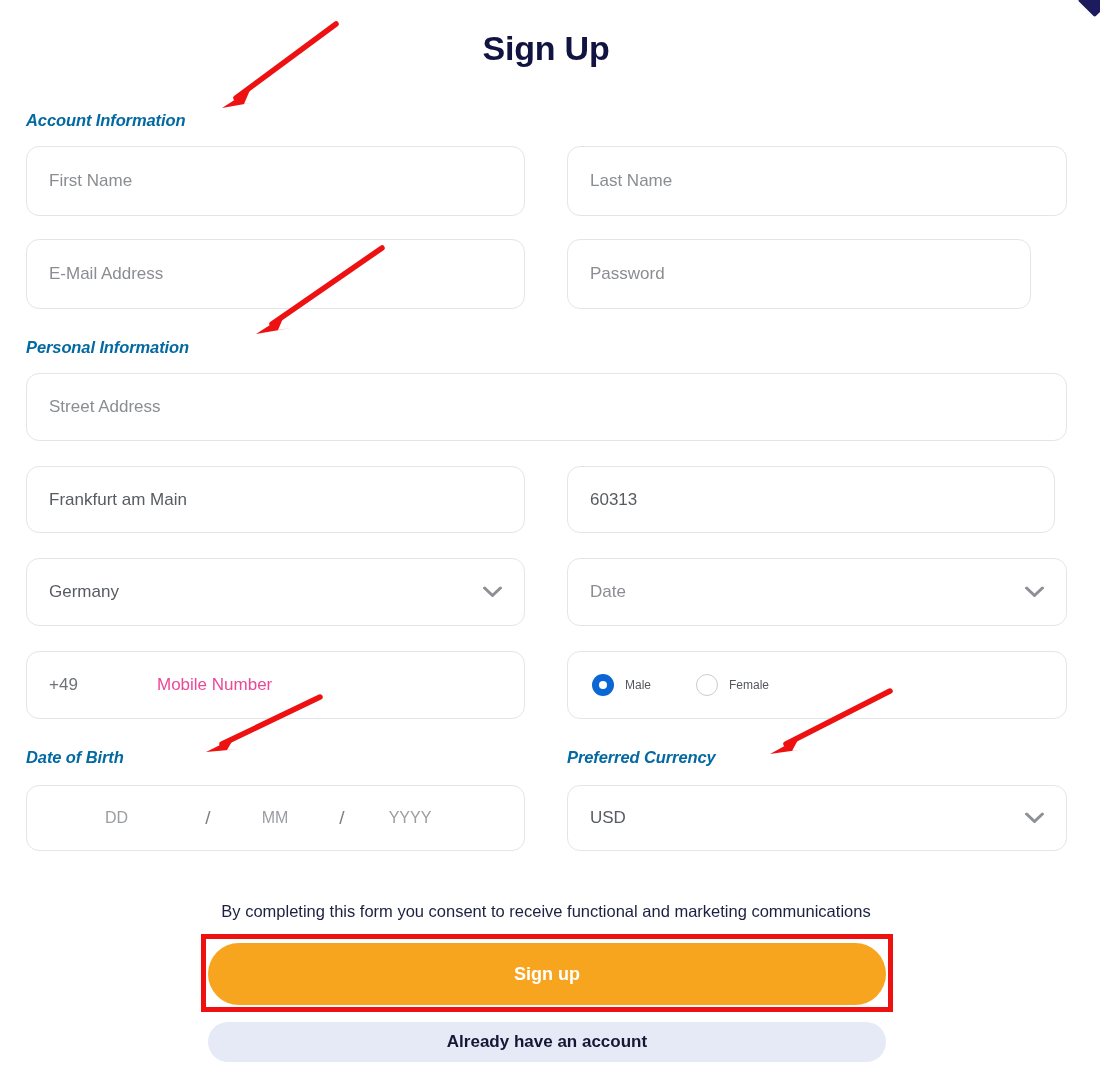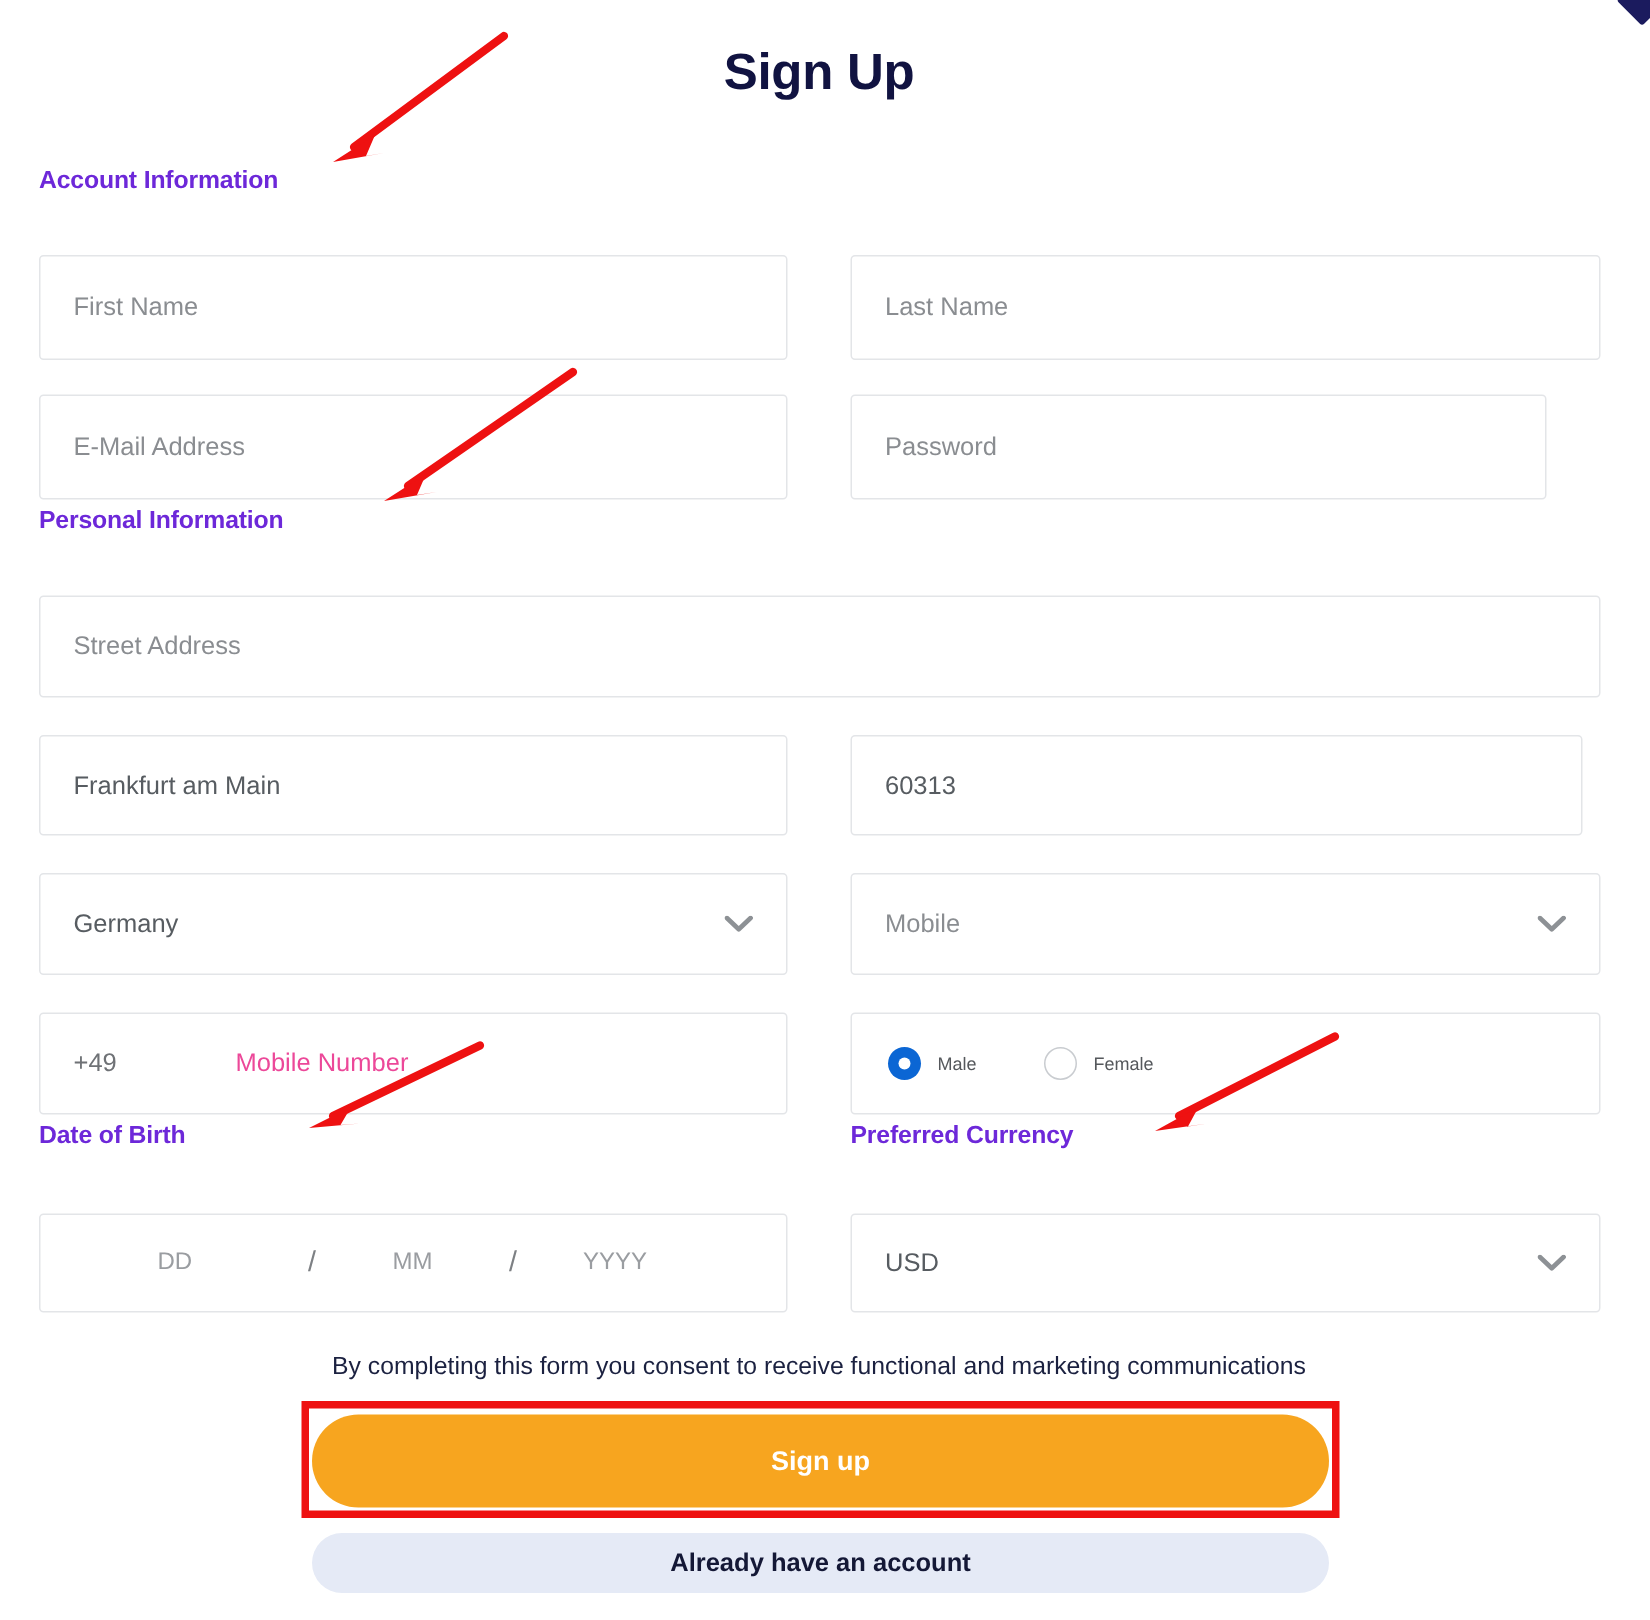--- a/index.html
+++ b/index.html
@@ -45,36 +45,36 @@
     font-weight: 700;
     color: #111341;
     letter-spacing: -0.2px;
   }
 
   .section-heading {
     position: absolute;
     left: 26px;
     font-size: 16.5px;
     font-weight: 700;
-    color: #6d28d9;
+    color: #0369a1;
     letter-spacing: -0.1px;
+    font-style: italic;
   }
   .section-heading.right-col { left: 567px; }
 
   .field {
     position: absolute;
     background: #ffffff;
     border: 1px solid #e3e5e8;
-    border-radius: 3px;
+    border-radius: 13px;
     display: flex;
     align-items: center;
     padding: 0 22px;
     font-size: 17px;
     color: #6f7276;
-    margin-top: 24px;
   }
   .field .ph { color: #8a8d91; }
   .field .val { color: #575c61; }
 
   .chev {
     position: absolute;
     right: 22px;
     top: 50%;
     transform: translateY(-50%);
     width: 19px;
@@ -257,21 +257,21 @@
   <div class="field" style="left:26px; top:558px; width:499px; height:68px;">
     <span class="val">Germany</span>
     <span class="chev">
       <svg width="19" height="11" viewBox="0 0 19 11">
           <path d="M1.6 1.5 L9.5 9 L17.4 1.5" stroke="#8d9195" stroke-width="3.1" fill="none" stroke-linecap="round" stroke-linejoin="round"></path>
         </svg>
     </span>
   </div>
 
   <div class="field" style="left:567px; top:558px; width:500px; height:68px;">
-    <span class="ph">Mobile</span>
+    <span class="ph">Date</span>
     <span class="chev">
       <svg width="19" height="11" viewBox="0 0 19 11">
           <path d="M1.6 1.5 L9.5 9 L17.4 1.5" stroke="#8d9195" stroke-width="3.1" fill="none" stroke-linecap="round" stroke-linejoin="round"></path>
         </svg>
     </span>
   </div>
 
   <div class="field" style="left:26px; top:651px; width:499px; height:68px;">
     <span class="phone-prefix">+49</span>
     <span class="phone-ph">Mobile Number</span>

